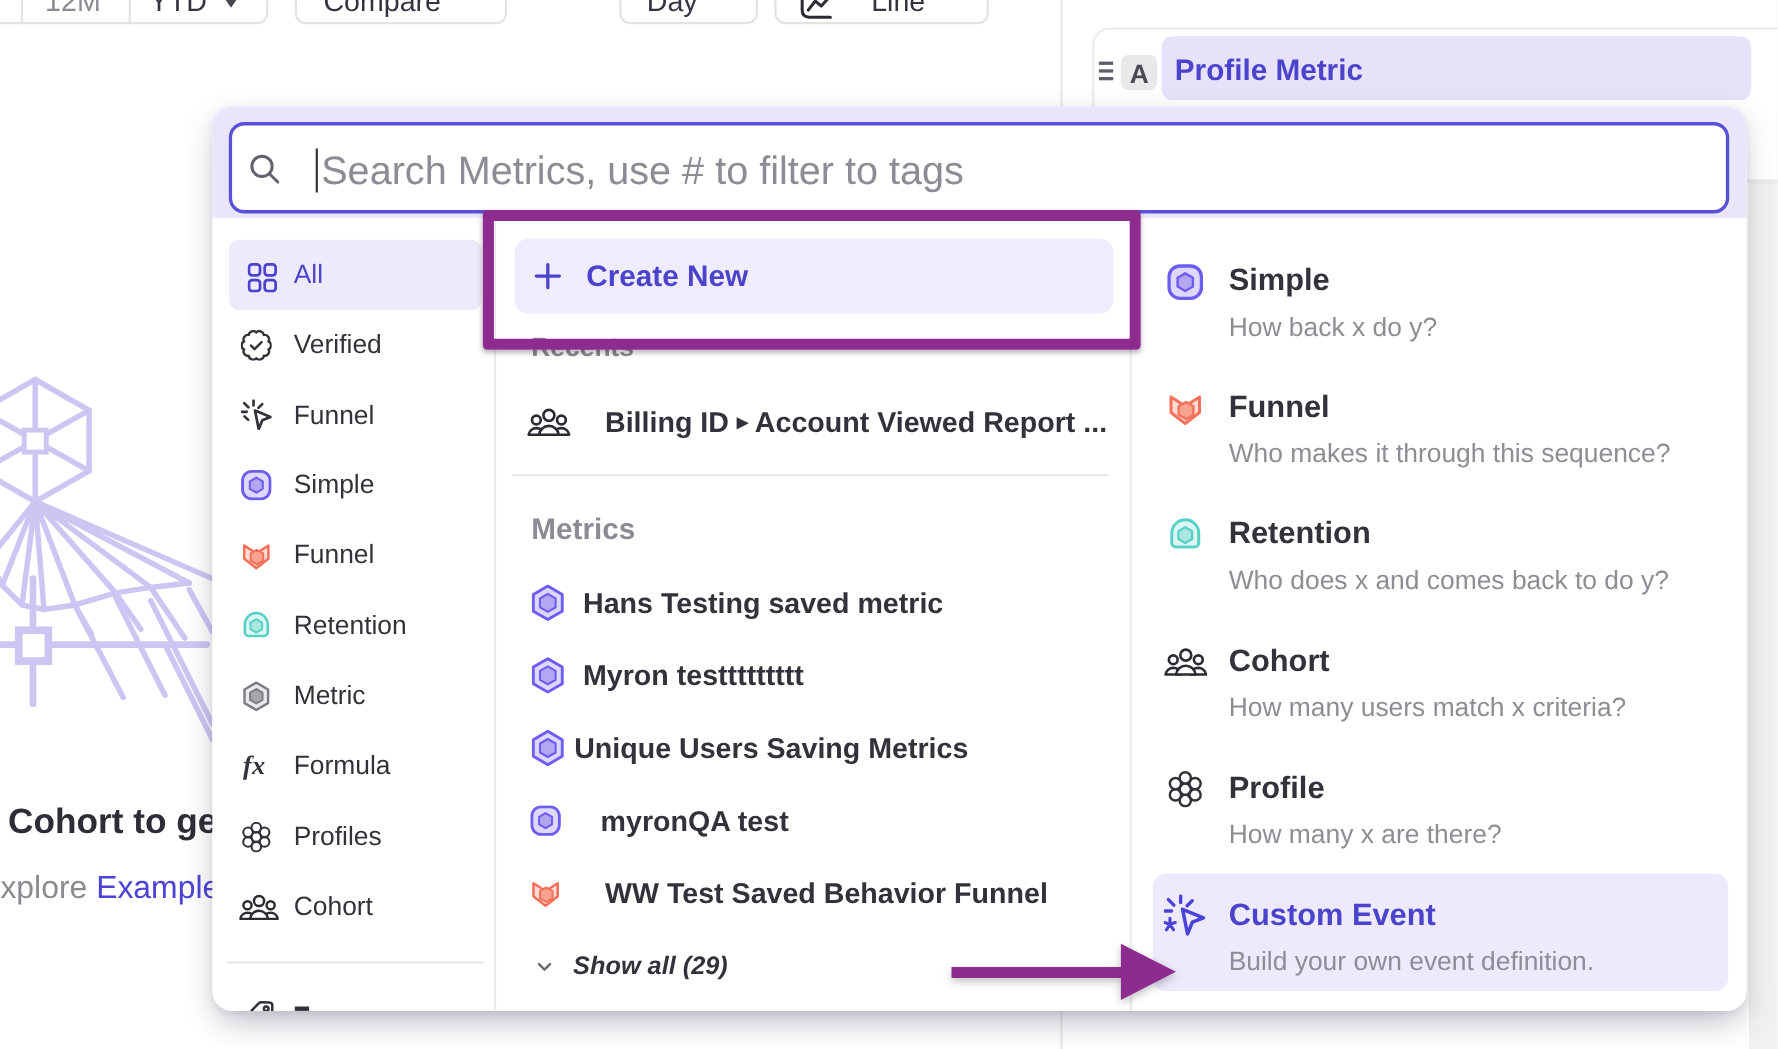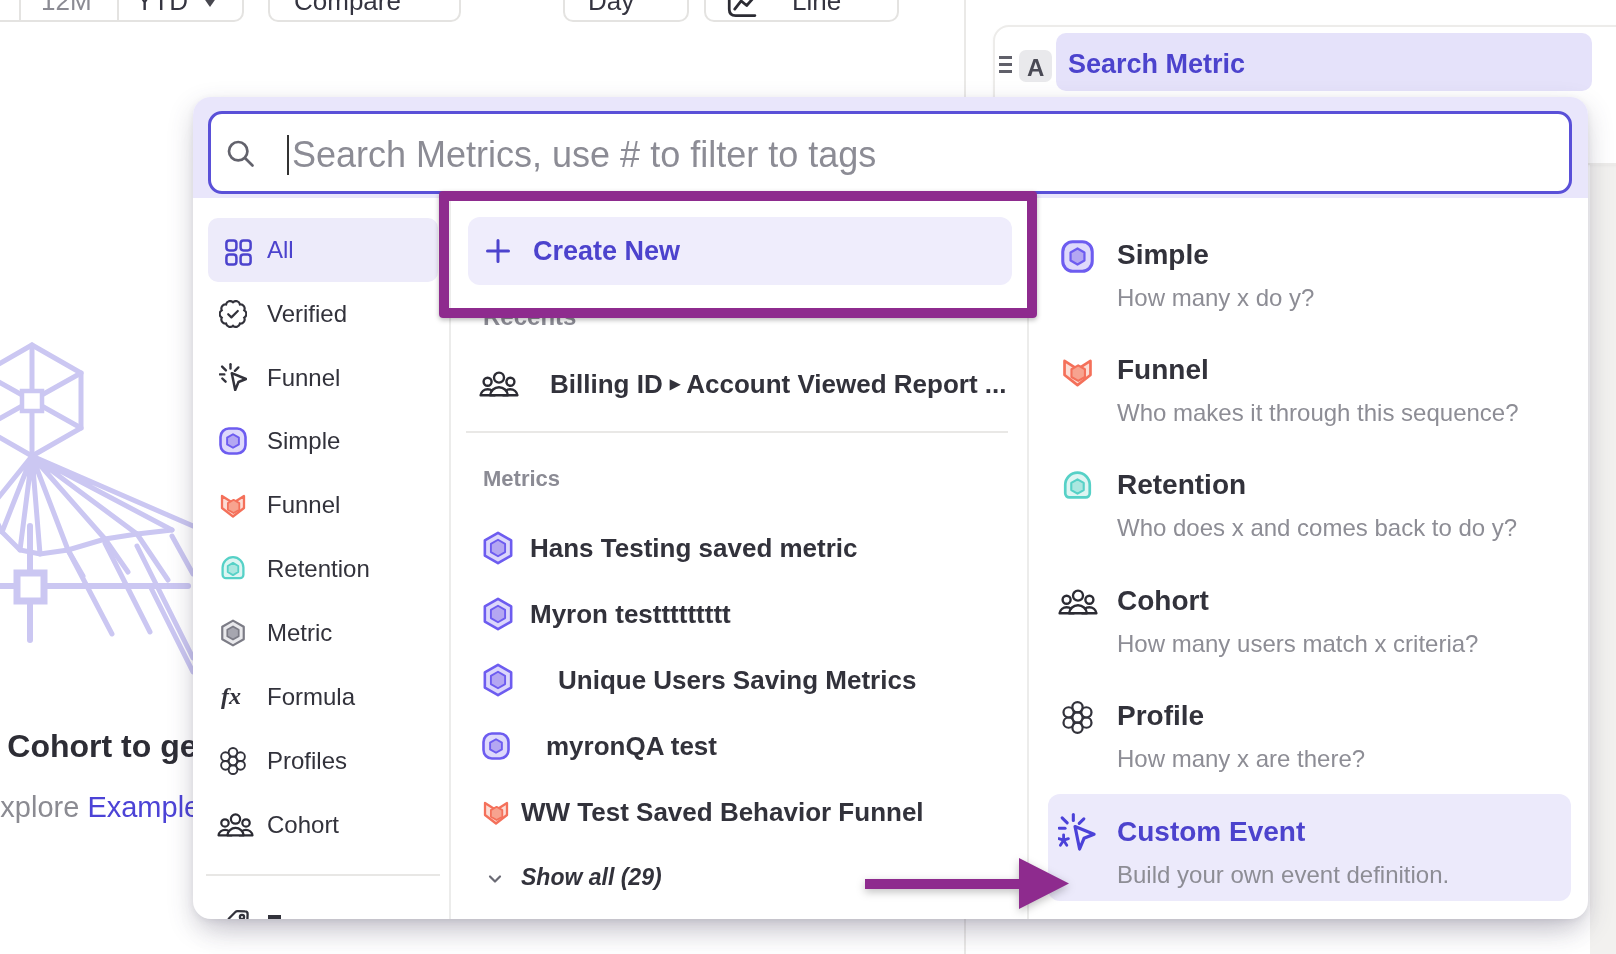--- a/index.html
+++ b/index.html
@@ -56,21 +56,21 @@
 <div class="tlabel" style="left:588px;">Day</div>
 <div class="tbtn" style="left:704px;width:195px;"></div>
 <div class="tlabel" style="left:792px;">Line</div>
 <svg class="abs" style="left:726px;top:0px;" width="34" height="22" viewBox="0 2 34 24" fill="none" stroke="#2b2b33" stroke-width="3" stroke-linecap="round" stroke-linejoin="round">
     <path d="M2 0 V12 Q2 19 9 19 H30"></path>
     <path d="M8 12 L15 3 L21 8 L29 -1"></path>
   </svg>
 
 <div class="abs" id="smcard"></div>
 <div class="abs" id="smpill"></div>
-<div class="abs" id="smtext">Search Metric</div>
+<div class="abs" id="smtext">Profile Metric</div>
 <div class="abs" style="left:999px;top:56px;width:13px;height:3px;background:#60606a;"></div>
 <div class="abs" style="left:999px;top:63px;width:13px;height:3px;background:#60606a;"></div>
 <div class="abs" style="left:999px;top:70px;width:13px;height:3px;background:#60606a;"></div>
 <div class="abs" style="left:1019px;top:50px;width:33px;height:32px;background:#e9e9ec;border-radius:7px;"></div>
 <div class="abs" style="left:1027px;top:54px;font-size:24px;font-weight:700;color:#4a4a55;">A</div>
 
 <svg class="abs" id="illus" style="left:0;top:336px;" width="193" height="480" viewBox="0 0 193 480" fill="none" stroke="#cbc7f2" stroke-width="5" stroke-linecap="round">
 
 <path d="M32 9 L81 37 L81 92 L32 120 L-17 92 L-17 37 Z"></path>
 <path d="M32 9 L32 120 M-17 37 L81 92 M81 37 L-17 92"></path>
@@ -202,62 +202,62 @@
       <circle cx="8.6" cy="10.8" r="4.0"></circle>
       <path d="M1.6 24.2 a7.2 7.2 0 0 1 14.2 0 Z"></path>
       <circle cx="31.4" cy="10.8" r="4.0"></circle>
       <path d="M24.2 24.2 a7.2 7.2 0 0 1 14.2 0 Z"></path>
       <circle cx="20" cy="6.6" r="5.0"></circle>
       <path d="M11.1 24.2 a8.95 8.95 0 0 1 17.8 0 Z"></path>
     </svg>
 <div class="row it" style="left:510px;top:369px;margin-left:40px;">Billing ID <span style="font-size:20px;position:relative;top:-3px;">▸</span> Account Viewed Report ...</div>
 <div class="abs" style="left:466px;top:431px;width:542px;height:2px;background:#e9e8e6;"></div>
 
-<div class="row" style="left:483px;top:466px;font-size:22px;font-weight:700;color:#8b8b94;">Metrics</div>
+<div class="row" style="left:483px;top:466px;font-size:27px;font-weight:700;color:#8b8b94;">Metrics</div>
 <svg class="abs" style="left:483px;top:531px;" width="30" height="34" viewBox="0 0 30 34">
       <path d="M15.00 32.20 L1.84 24.60 L1.84 9.40 L15.00 1.80 L28.16 9.40 L28.16 24.60 Z" fill="#dcd7fb" stroke="#6d5cf0" stroke-width="2.6" stroke-linejoin="round"></path>
       <path d="M15.00 25.20 L7.90 21.10 L7.90 12.90 L15.00 8.80 L22.10 12.90 L22.10 21.10 Z" fill="#b4a7f2" stroke="#6d5cf0" stroke-width="1.9" stroke-linejoin="round"></path>
     </svg>
 <div class="row it" style="left:530px;top:533px;">Hans Testing saved metric</div>
 <svg class="abs" style="left:483px;top:597px;" width="30" height="34" viewBox="0 0 30 34">
       <path d="M15.00 32.20 L1.84 24.60 L1.84 9.40 L15.00 1.80 L28.16 9.40 L28.16 24.60 Z" fill="#dcd7fb" stroke="#6d5cf0" stroke-width="2.6" stroke-linejoin="round"></path>
       <path d="M15.00 25.20 L7.90 21.10 L7.90 12.90 L15.00 8.80 L22.10 12.90 L22.10 21.10 Z" fill="#b4a7f2" stroke="#6d5cf0" stroke-width="1.9" stroke-linejoin="round"></path>
     </svg>
 <div class="row it" style="left:530px;top:599px;">Myron testtttttttt</div>
 <svg class="abs" style="left:483px;top:663px;" width="30" height="34" viewBox="0 0 30 34">
       <path d="M15.00 32.20 L1.84 24.60 L1.84 9.40 L15.00 1.80 L28.16 9.40 L28.16 24.60 Z" fill="#dcd7fb" stroke="#6d5cf0" stroke-width="2.6" stroke-linejoin="round"></path>
       <path d="M15.00 25.20 L7.90 21.10 L7.90 12.90 L15.00 8.80 L22.10 12.90 L22.10 21.10 Z" fill="#b4a7f2" stroke="#6d5cf0" stroke-width="1.9" stroke-linejoin="round"></path>
     </svg>
-<div class="row it" style="left:558px;top:665px;text-align:right;">Unique Users Saving Metrics</div>
+<div class="row it" style="left:522px;top:665px;text-align:right;">Unique Users Saving Metrics</div>
 <svg class="abs" style="left:482px;top:732px;" width="28" height="28" viewBox="0 0 28 28">
       <rect x="1.5" y="1.5" width="25" height="25" rx="8.4" fill="#ded9fb" stroke="#6d5cf0" stroke-width="2.6"></rect>
       <path d="M14.00 20.80 L8.11 17.40 L8.11 10.60 L14.00 7.20 L19.89 10.60 L19.89 17.40 Z" fill="#b4a7f2" stroke="#6d5cf0" stroke-width="1.9" stroke-linejoin="round"></path>
     </svg>
 <div class="row it" style="left:546px;top:731px;">myronQA test</div>
 <svg class="abs" style="left:482px;top:798px;" width="28" height="28" viewBox="0 0 28 28">
       <path d="M3 5 L14 12 L25 5 L25 17 L14 25.5 L3 17 Z" fill="#fcdcd4" stroke="#f4705a" stroke-width="2.3" stroke-linejoin="round"></path>
       <path d="M14.60 22.00 L8.88 18.70 L8.88 12.10 L14.60 8.80 L20.32 12.10 L20.32 18.70 Z" fill="#f7a38f" stroke="#f4705a" stroke-width="1.8" stroke-linejoin="round"></path>
     </svg>
-<div class="row it" style="left:521px;top:797px;">WW Test Saved Behavior Funnel</div>
+<div class="row it" style="left:550px;top:797px;">WW Test Saved Behavior Funnel</div>
 
 <svg class="abs" style="left:486px;top:870px;" width="18" height="18" viewBox="0 0 18 18" fill="none" stroke="#6a6a74" stroke-width="2.2" stroke-linecap="round" stroke-linejoin="round">
       <path d="M4 6.5 L9 11.5 L14 6.5"></path>
     </svg>
 <div class="row" style="left:521px;top:864px;font-size:23px;font-weight:700;color:#32323b;font-style:italic;">Show all (29)</div>
 </div>
 
 <div id="rightcol">
 <div class="abs" style="left:1048px;top:794px;width:523px;height:107px;background:#eceafb;border-radius:12px;"></div>
 
 <svg class="abs" style="left:1061px;top:240px;" width="33" height="33" viewBox="0 0 28 28">
       <rect x="1.5" y="1.5" width="25" height="25" rx="8.4" fill="#ded9fb" stroke="#6d5cf0" stroke-width="2.6"></rect>
       <path d="M14.00 20.80 L8.11 17.40 L8.11 10.60 L14.00 7.20 L19.89 10.60 L19.89 17.40 Z" fill="#b4a7f2" stroke="#6d5cf0" stroke-width="1.9" stroke-linejoin="round"></path>
     </svg>
 <div class="row" style="left:1117px;top:239px;font-size:28px;font-weight:700;color:#32323b;">Simple</div>
-<div class="row desc" style="left:1117px;top:284px;">How many x do y?</div>
+<div class="row desc" style="left:1117px;top:284px;">How back x do y?</div>
 
 <svg class="abs" style="left:1061px;top:355px;" width="33" height="33" viewBox="0 0 28 28">
       <path d="M3 5 L14 12 L25 5 L25 17 L14 25.5 L3 17 Z" fill="#fcdcd4" stroke="#f4705a" stroke-width="2.3" stroke-linejoin="round"></path>
       <path d="M14.60 22.00 L8.88 18.70 L8.88 12.10 L14.60 8.80 L20.32 12.10 L20.32 18.70 Z" fill="#f7a38f" stroke="#f4705a" stroke-width="1.8" stroke-linejoin="round"></path>
     </svg>
 <div class="row" style="left:1117px;top:354px;font-size:28px;font-weight:700;color:#32323b;">Funnel</div>
 <div class="row desc" style="left:1117px;top:399px;">Who makes it through this sequence?</div>
 
 <svg class="abs" style="left:1061px;top:470px;" width="33" height="33" viewBox="0 0 28 28">
       <path d="M3.6 12.6 a10.4 10.4 0 0 1 20.8 0 v7.2 a3.4 3.4 0 0 1 -3.4 3.4 h-14 a3.4 3.4 0 0 1 -3.4 -3.4 Z" fill="#def5f2" stroke="#56d1c7" stroke-width="2.3"></path>

